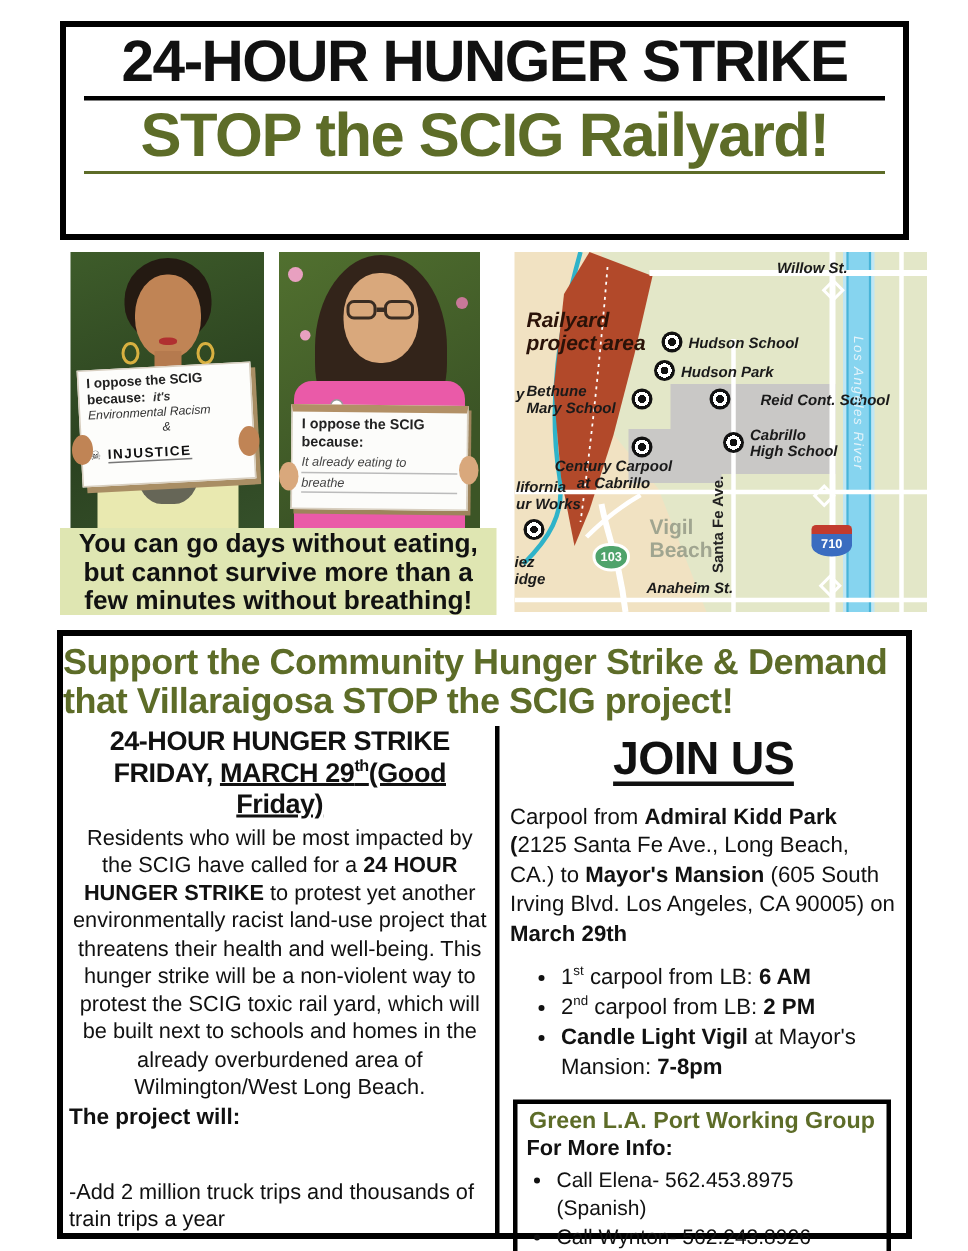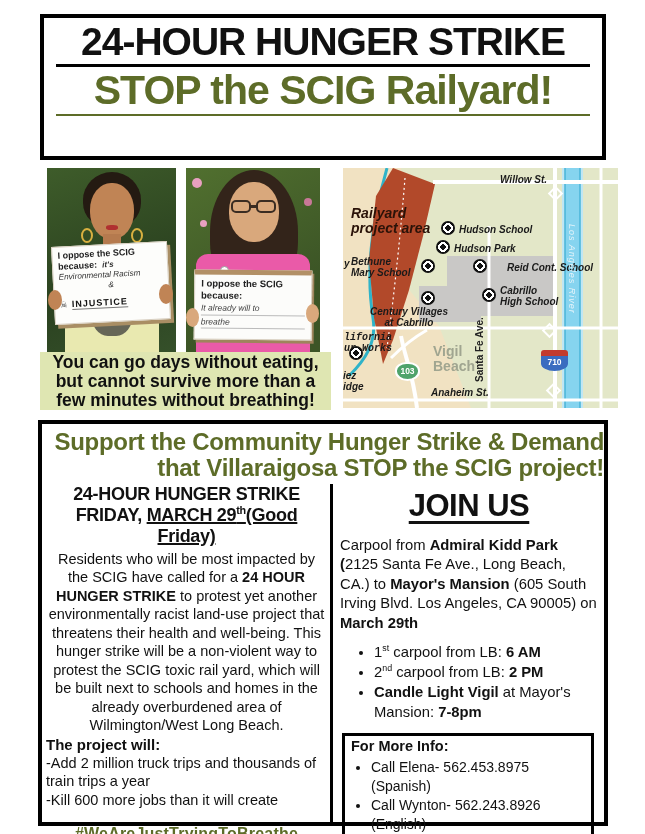--- a/index.html
+++ b/index.html
@@ -67,30 +67,30 @@
   .santafe{position:absolute;left:131px;top:214px;transform:rotate(-90deg);transform-origin:left top;font-weight:bold;font-size:10px;color:#222;white-space:nowrap;}
   .lariver{position:absolute;left:234px;top:56px;transform:rotate(90deg);transform-origin:left top;font-style:italic;font-size:9px;color:#e3f3fa;white-space:nowrap;letter-spacing:1px;}
   .diamond{position:absolute;width:11px;height:11px;border:2.5px solid #fff;transform:rotate(45deg);}
   .shield103{position:absolute;left:52px;top:194px;width:25px;height:19px;background:var(--shield_green);border:2px solid #fff;border-radius:45% 45% 50% 50%;color:#fff;font-size:8.5px;font-weight:bold;text-align:center;line-height:15px;}
   .shield710{position:absolute;left:198px;top:182px;width:27px;height:21px;}
   .shield710 .cap{height:6px;background:var(--shield_red);border-radius:3px 3px 0 0;}
   .shield710 .body{height:15px;background:var(--shield_blue);border-radius:0 0 50% 50%;color:#fff;font-size:8.5px;font-weight:bold;text-align:center;line-height:13px;}
 
   
   .bottom-box{position:absolute;left:38px;top:420px;width:570px;height:406px;border:4px solid #000;background:#fff;}
-  .banner{text-align:right;color:var(--olive);font-weight:bold;font-size:24px;line-height:1.08;margin-top:5px;letter-spacing:-0.3px;}
+  .banner{text-align:left;color:var(--olive);font-weight:bold;font-size:24px;line-height:1.08;margin-top:5px;letter-spacing:-0.3px;}
   .columns{display:flex;margin-top:3px;height:338px;}
   .col-left{width:288px;padding:0 3px 0 4px;text-align:center;}
   .divider{width:3px;background:#000;}
   .col-right{flex:1;padding:0 6px 0 7px;}
   .lc-heading{font-size:18px;font-weight:bold;line-height:1.18;letter-spacing:-0.3px;}
   .u2{text-decoration:underline;text-decoration-thickness:2px;}
   sup{font-size:60%;vertical-align:super;line-height:0;}
   .lc-para{font-size:14.5px;line-height:18.5px;margin-top:2px;}
-  .lc-left{text-align:left;font-size:14.5px;line-height:18.5px;}
+  .lc-left{text-align:left;font-size:14.5px;line-height:18.5px;margin-top:32px;}
   .lc-project{font-weight:bold;font-size:15px;line-height:19px;text-align:left;}
   .lc-hash{margin-top:16px;color:var(--olive);font-weight:bold;font-size:16px;letter-spacing:0.2px;}
   .rc-heading{text-align:center;font-size:31px;font-weight:bold;letter-spacing:-0.5px;text-decoration:underline;text-decoration-thickness:3px;text-underline-offset:5px;margin-top:4px;}
   .rc-para{font-size:14.8px;line-height:19.5px;margin-top:12px;}
   .rc-bullets{margin:9px 0 0 4px;padding-left:30px;font-size:14.8px;line-height:20px;list-style:disc outside;}
   .info-box{border:3px solid #000;margin:11px 4px 0 2px;padding:2px 6px 7px;}
   .ib-title{text-align:center;color:var(--olive);font-weight:bold;font-size:15.5px;line-height:1.25;}
   .ib-sub{text-align:left;font-weight:bold;font-size:14.5px;line-height:1.2;}
   .ib-list{margin:2px 0 0 0;padding-left:20px;font-size:14px;line-height:19px;list-style:disc outside;}
   b{font-weight:bold;}
@@ -136,21 +136,21 @@
     <div class="glasses">
       <div class="lens"></div>
         <div class="bridge"></div>
         <div class="lens"></div>
     </div>
     <div class="shirt2"></div>
     <div class="badge2"></div>
     <div class="sign2">
       <div class="sp2">I oppose the SCIG</div>
       <div class="sp2">because:</div>
-      <div class="ruled">It already will to</div>
+      <div class="ruled">It already eating to</div>
       <div class="ruled">breathe</div>
     </div>
     <div class="hand-l2"></div>
     <div class="hand-r2"></div>
   </div>
 
   <div class="breath-box">
     <div>You can go days without eating,</div>
     <div>but cannot survive more than a</div>
     <div>few minutes without breathing!</div>
@@ -171,21 +171,21 @@
       <line x1="90" y1="14" x2="275" y2="14" stroke="#fff" stroke-width="4"></line>
       <line x1="212" y1="0" x2="212" y2="240" stroke="#fff" stroke-width="4"></line>
       <line x1="258" y1="0" x2="258" y2="240" stroke="#fff" stroke-width="3"></line>
       <line x1="0" y1="160" x2="275" y2="160" stroke="#fff" stroke-width="3"></line>
       <line x1="0" y1="232" x2="275" y2="232" stroke="#fff" stroke-width="3"></line>
       <line x1="146" y1="58" x2="146" y2="240" stroke="#fff" stroke-width="3"></line>
       <path d="M58,168 C62,190 70,205 74,240" stroke="#fff" stroke-width="4" fill="none"></path>
       <path d="M48,190 C58,180 70,170 84,162" stroke="#fff" stroke-width="3" fill="none"></path>
     </svg>
 
-    <div class="mlabel" style="left:157px;top:6px;">Willow St.</div>
+    <div class="mlabel" style="left:175px;top:6px;">Willow St.</div>
     <div class="mlabel project-label">
       <div>Railyard</div>
       <div>project area</div>
     </div>
 
     <div class="marker" style="left:98px;top:53px;"></div>
     <div class="mlabel" style="left:116px;top:56px;">Hudson School</div>
 
     <div class="marker" style="left:93px;top:72px;"></div>
     <div class="mlabel" style="left:111px;top:75px;">Hudson Park</div>
@@ -200,26 +200,26 @@
     <div class="mlabel" style="left:148px;top:94px;padding-left:16px;">Reid Cont. School</div>
 
     <div class="marker" style="left:139px;top:120px;"></div>
     <div class="mlabel" style="left:157px;top:117px;">
       <div>Cabrillo</div>
       <div>High School</div>
     </div>
 
     <div class="marker" style="left:78px;top:123px;"></div>
     <div class="mlabel" style="left:18px;top:138px;width:96px;text-align:center;">
-      <div>Century Villages</div>
+      <div>Century Carpool</div>
       <div>at Cabrillo</div>
     </div>
 
     <div class="mlabel" style="left:1px;top:90px;">y</div>
-    <div class="mlabel" style="left:1px;top:164px;font-family:Liberation Mono, monospace;">
+    <div class="mlabel" style="left:1px;top:152px;">
       <div>lifornia</div>
       <div>ur Works</div>
     </div>
     <div class="marker" style="left:6px;top:178px;"></div>
     <div class="mlabel" style="left:0px;top:202px;">
       <div>iez</div>
       <div>idge</div>
     </div>
 
     <div class="citylabel">
@@ -264,20 +264,21 @@
 
       <div class="col-right">
         <div class="rc-heading">JOIN US</div>
         <div class="rc-para"><span>Carpool from </span><b>Admiral Kidd Park (</b><span>2125 Santa Fe Ave., Long Beach, CA.) to </span><b>Mayor's Mansion</b><span> (605 South Irving Blvd. Los Angeles, CA 90005) on </span><b>March 29th</b></div>
         <ul class="rc-bullets">
           <li><span>1</span><sup>st</sup><span> carpool from LB: </span><b>6 AM</b></li>
           <li><span>2</span><sup>nd</sup><span> carpool from LB: </span><b>2 PM</b></li>
           <li><b>Candle Light Vigil</b><span> at Mayor's Mansion: </span><b>7-8pm</b></li>
         </ul>
         <div class="info-box">
+          <div class="ib-title">Green L.A. Port Working Group</div>
           <div class="ib-sub">For More Info:</div>
           <ul class="ib-list">
             <li>Call Elena- 562.453.8975 (Spanish)</li>
             <li>Call Wynton- 562.243.8926 (English)</li>
 
           </ul>
         </div>
       </div>
 
     </div>

